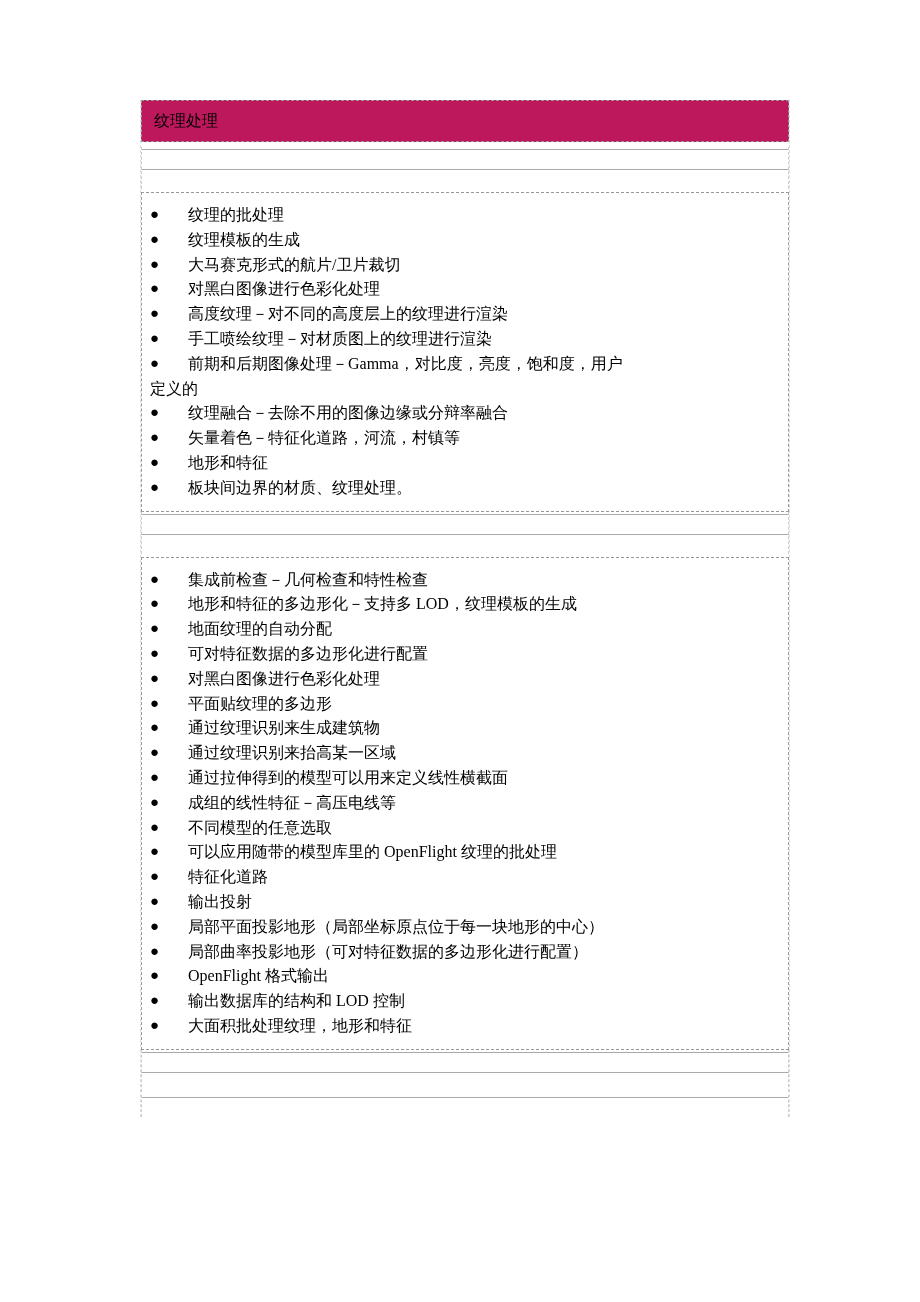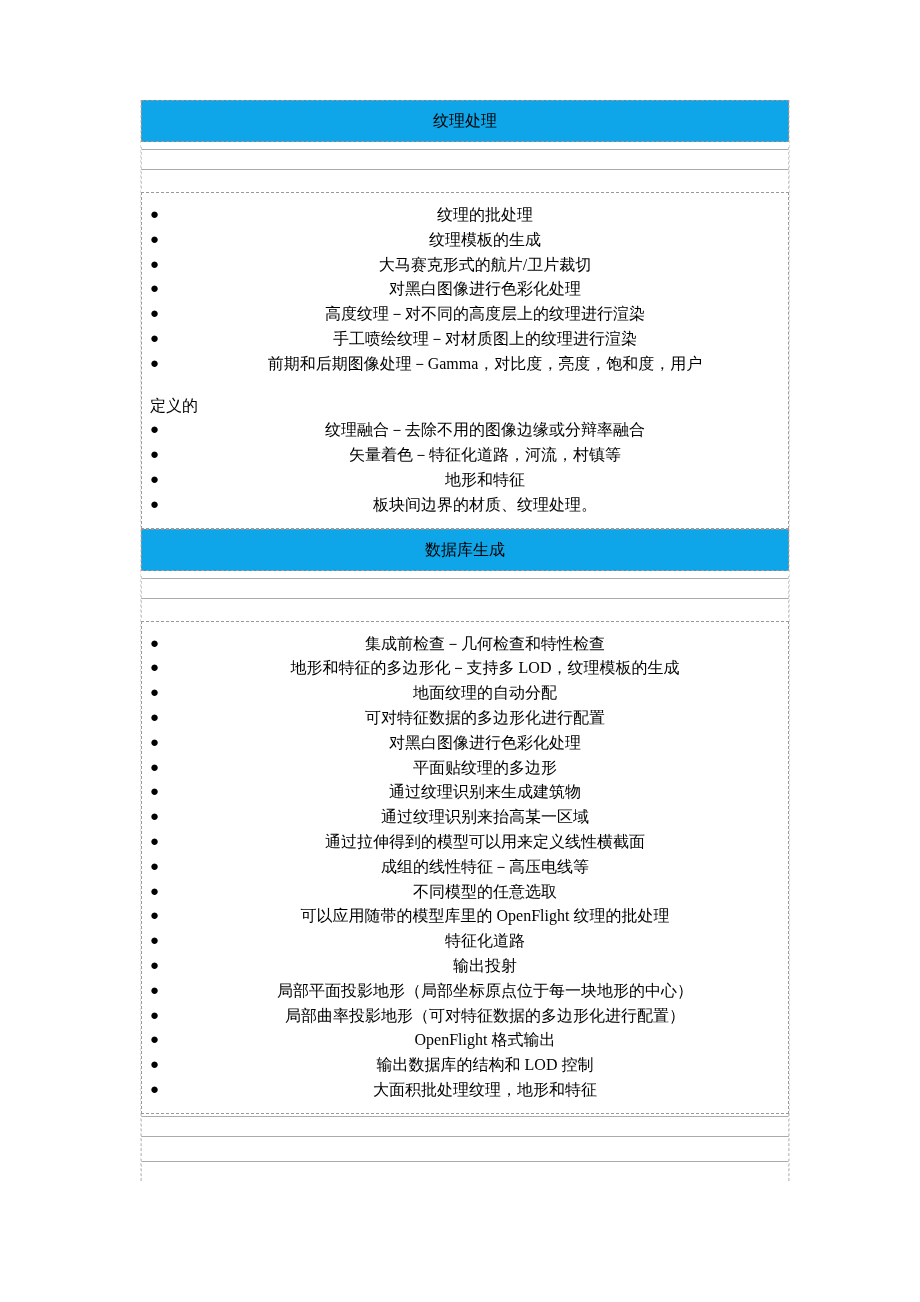--- a/index.html
+++ b/index.html
@@ -13,22 +13,21 @@
       background: #fff;
       width: 920px;
       padding: 100px 130px 60px 140px;
       line-height: 1.5;
       color: #000;
     }
     .section-header {
       padding: 8px 12px;
       border: 1px dashed #999;
       margin-bottom: 5px;
-      background: #0ea5e9;
-      text-align: center;
+      background: #be185d;
     }
     .striped-spacer {
       height: 42px;
       background: repeating-linear-gradient(
         0deg,
         #fff 0px,
         #fff 19px,
         #aaa 19px,
         #aaa 20px
       );
@@ -48,26 +47,24 @@
     }
     .bullet {
       flex-shrink: 0;
       width: 40px;
       text-align: left;
       padding-left: 2px;
       font-size: 15px;
     }
     .bullet-text {
       flex: 1;
-      text-align: center;
     }
     .cont-line {
       padding-left: 2px;
       line-height: 1.55;
-      margin-top: 17px;
     }
     .outer-wrap {
       border-left: 1px dashed #ddd;
       border-right: 1px dashed #ddd;
     }
   </style>
 </head>
 <body>
 
 <div class="outer-wrap">
@@ -117,23 +114,20 @@
     <div class="bullet-row">
         <span class="bullet">●</span>
         <span class="bullet-text">地形和特征</span>
       </div>
     <div class="bullet-row">
         <span class="bullet">●</span>
         <span class="bullet-text">板块间边界的材质、纹理处理。</span>
       </div>
   </div>
 
-  <div class="section-header">
-    <span>数据库生成</span>
-  </div>
   <div class="striped-spacer"></div>
   <div class="content-box">
     <div class="bullet-row">
         <span class="bullet">●</span>
         <span class="bullet-text">集成前检查－几何检查和特性检查</span>
       </div>
     <div class="bullet-row">
         <span class="bullet">●</span>
         <span class="bullet-text">地形和特征的多边形化－支持多 LOD，纹理模板的生成</span>
       </div>

